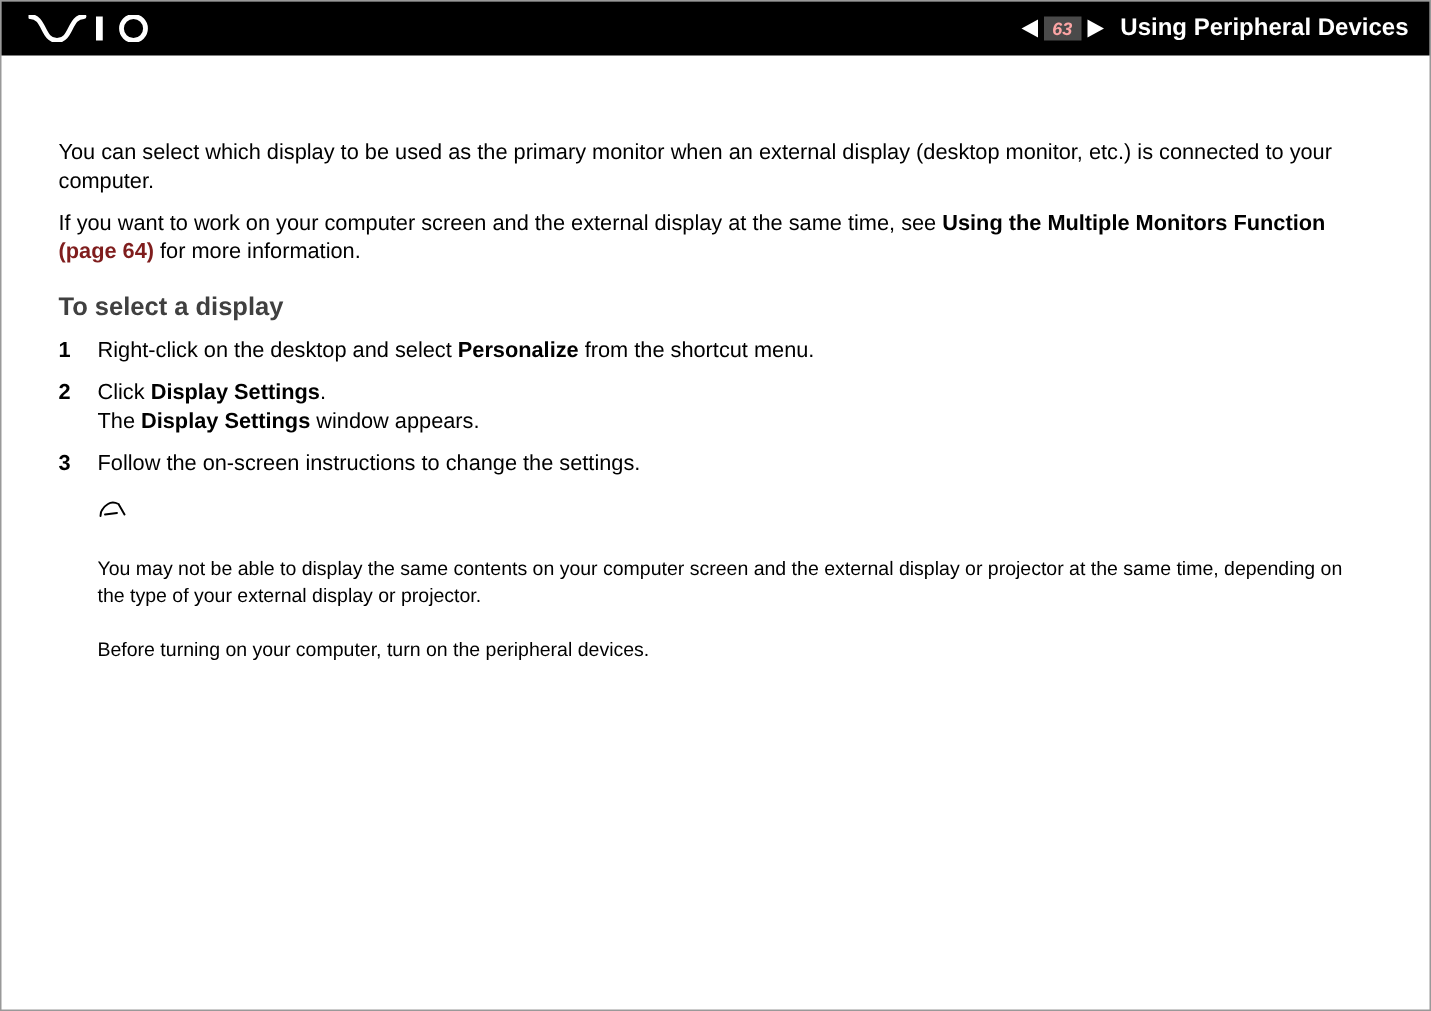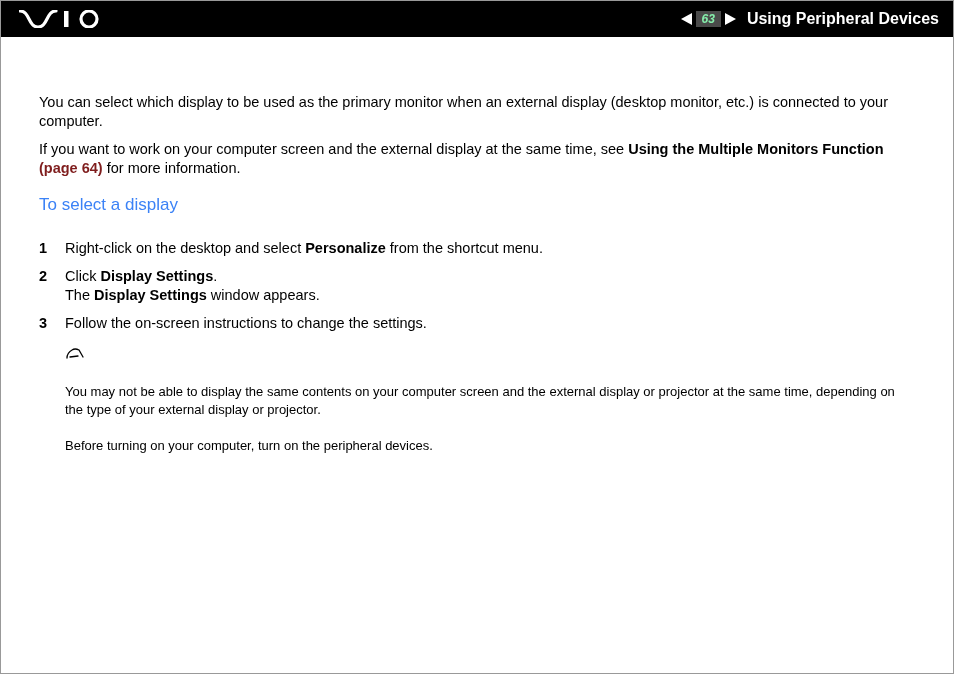--- a/index.html
+++ b/index.html
@@ -3,28 +3,28 @@
 <meta charset="utf-8">
 <style>
   * { box-sizing: border-box; margin: 0; padding: 0; }
   html, body { width: 954px; height: 674px; font-family: Arial, Helvetica, sans-serif; background: #fff; color: #000; }
   .page { width: 954px; height: 674px; border: 1px solid #999; position: relative; }
   .header { background: #000; color: #fff; height: 36px; display: flex; align-items: center; justify-content: space-between; padding: 0 14px 0 18px; }
   .logo svg { display: block; }
   .header-right { display: flex; align-items: center; gap: 6px; }
   .nav-group { display: flex; align-items: center; gap: 0; }
   .nav-btn { display: flex; align-items: center; justify-content: center; cursor: pointer; }
-  .page-num { background: #4a4a4a; color: #86efac; font-size: 12px; font-style: italic; font-weight: bold; padding: 1px 6px; margin: 0 2px; }
+  .page-num { background: #4a4a4a; color: #fca5a5; font-size: 12px; font-style: italic; font-weight: bold; padding: 1px 6px; margin: 0 2px; }
   .section-label { font-size: 16px; font-weight: bold; margin-left: 4px; }
   .content { padding: 56px 38px 0 38px; }
   h1 { font-size: 26px; font-weight: 400; margin-bottom: 14px; }
   .para { font-size: 14.5px; line-height: 1.28; margin-bottom: 10px; }
   .bold { font-weight: bold; }
   .link { color: #7f1d1d; font-weight: bold; }
-  h2 { font-size: 17px; font-weight: 400; color: #3b82f6; margin-top: 18px; margin-bottom: 24px; }
+  h2 { font-size: 17px; font-weight: 700; color: #404040; margin-top: 18px; margin-bottom: 10px; }
   ol.steps { list-style: none; padding: 0; margin: 0; }
   ol.steps li { display: flex; align-items: flex-start; margin-bottom: 8px; font-size: 14.5px; line-height: 1.35; }
   ol.steps li .num { font-weight: bold; width: 26px; flex-shrink: 0; }
   ol.steps li .txt { flex: 1; }
   .note-block { margin-top: 14px; padding-left: 26px; }
   .note-icon { margin-bottom: 2px; }
   .note-text { font-size: 13px; line-height: 1.35; margin-bottom: 14px; margin-top: 18px; }
 </style>
 </head>
 <body>

